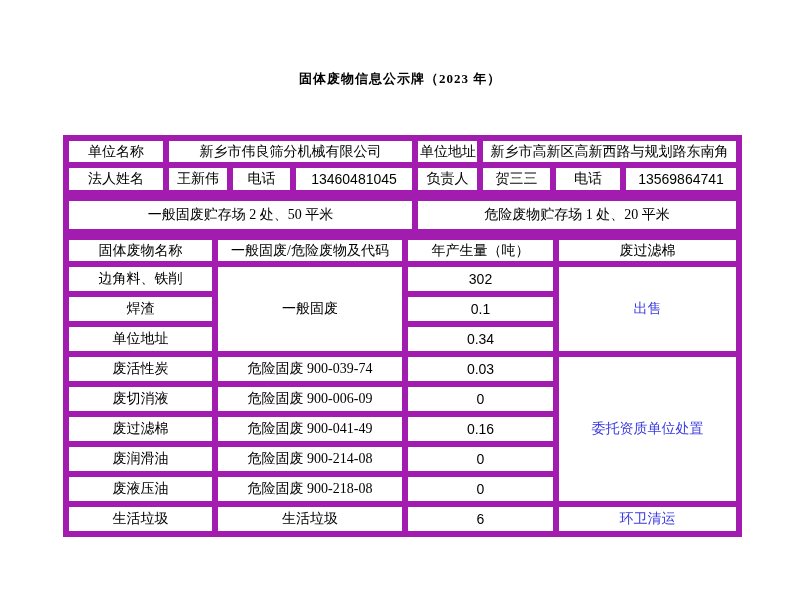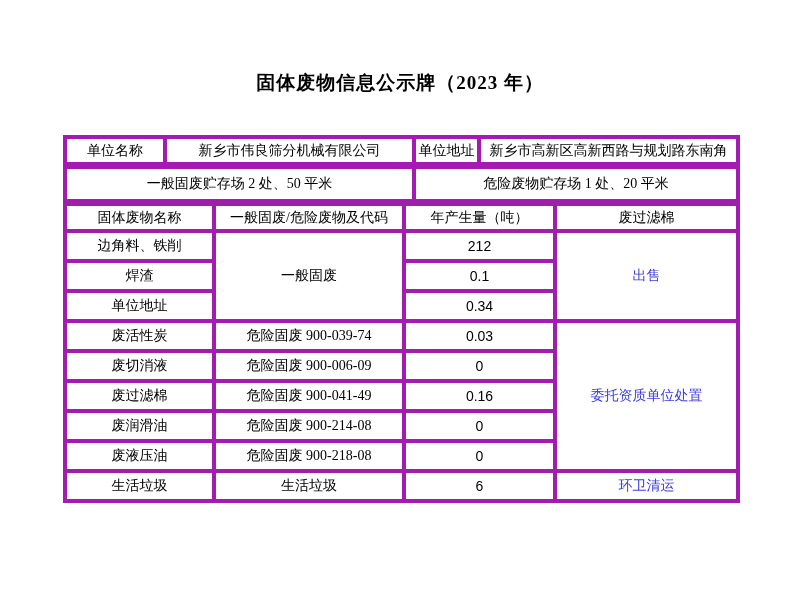--- a/index.html
+++ b/index.html
@@ -11,38 +11,38 @@
     overflow: hidden;
     font-family: "Liberation Serif", "DejaVu Serif", serif;
     color: #000;
   }
   .title {
     position: absolute;
     top: 70px;
     left: 0;
     width: 100%;
     text-align: center;
-    font-size: 19px;
+    font-size: 13px;
     font-weight: bold;
     letter-spacing: 1px;
   }
   .table-wrap {
     position: absolute;
     left: 63px;
     top: 135px;
     width: 673px;
   }
   table.tbl {
     border-collapse: collapse;
     table-layout: fixed;
     width: 673px;
   }
   table.tbl + table.tbl { margin-top: -1px; }
   table.tbl td {
-    border: 4px solid #a21caf;
+    border: 6px solid #a21caf;
     text-align: center;
     vertical-align: middle;
     font-size: 14px;
     padding: 0 2px;
     overflow: hidden;
     white-space: nowrap;
   }
   tr.r27 { height: 27px; }
   tr.r28 { height: 28px; }
   tr.r31 { height: 34px; }
@@ -70,20 +70,30 @@
           <col style="width:70px">
           <col style="width:116px">
       </colgroup>
       <tbody>
           <tr class="r27">
         <td>单位名称</td>
         <td colspan="3">新乡市伟良筛分机械有限公司</td>
         <td>单位地址</td>
         <td colspan="3">新乡市高新区高新西路与规划路东南角</td>
       </tr>
+      <tr class="r28">
+        <td>法人姓名</td>
+        <td>王新伟</td>
+        <td>电话</td>
+        <td class="num">13460481045</td>
+        <td>负责人</td>
+        <td>贺三三</td>
+        <td>电话</td>
+        <td class="num">13569864741</td>
+      </tr>
     </tbody>
       </table>
 
     <table class="tbl">
       <colgroup>
         <col style="width:349px">
           <col style="width:324px">
       </colgroup>
       <tbody>
           <tr class="r31">
@@ -103,21 +113,21 @@
       <tbody>
           <tr class="r27">
         <td>固体废物名称</td>
         <td>一般固废/危险废物及代码</td>
         <td>年产生量（吨）</td>
         <td>废过滤棉</td>
       </tr>
       <tr class="r30">
         <td>边角料、铁削</td>
         <td rowspan="3">一般固废</td>
-        <td class="num">212</td>
+        <td class="num">302</td>
         <td rowspan="3" class="blue">出售</td>
       </tr>
       <tr class="r30">
         <td>焊渣</td>
         <td class="num">0.1</td>
       </tr>
       <tr class="r30">
         <td>单位地址</td>
         <td class="num">0.34</td>
       </tr>

